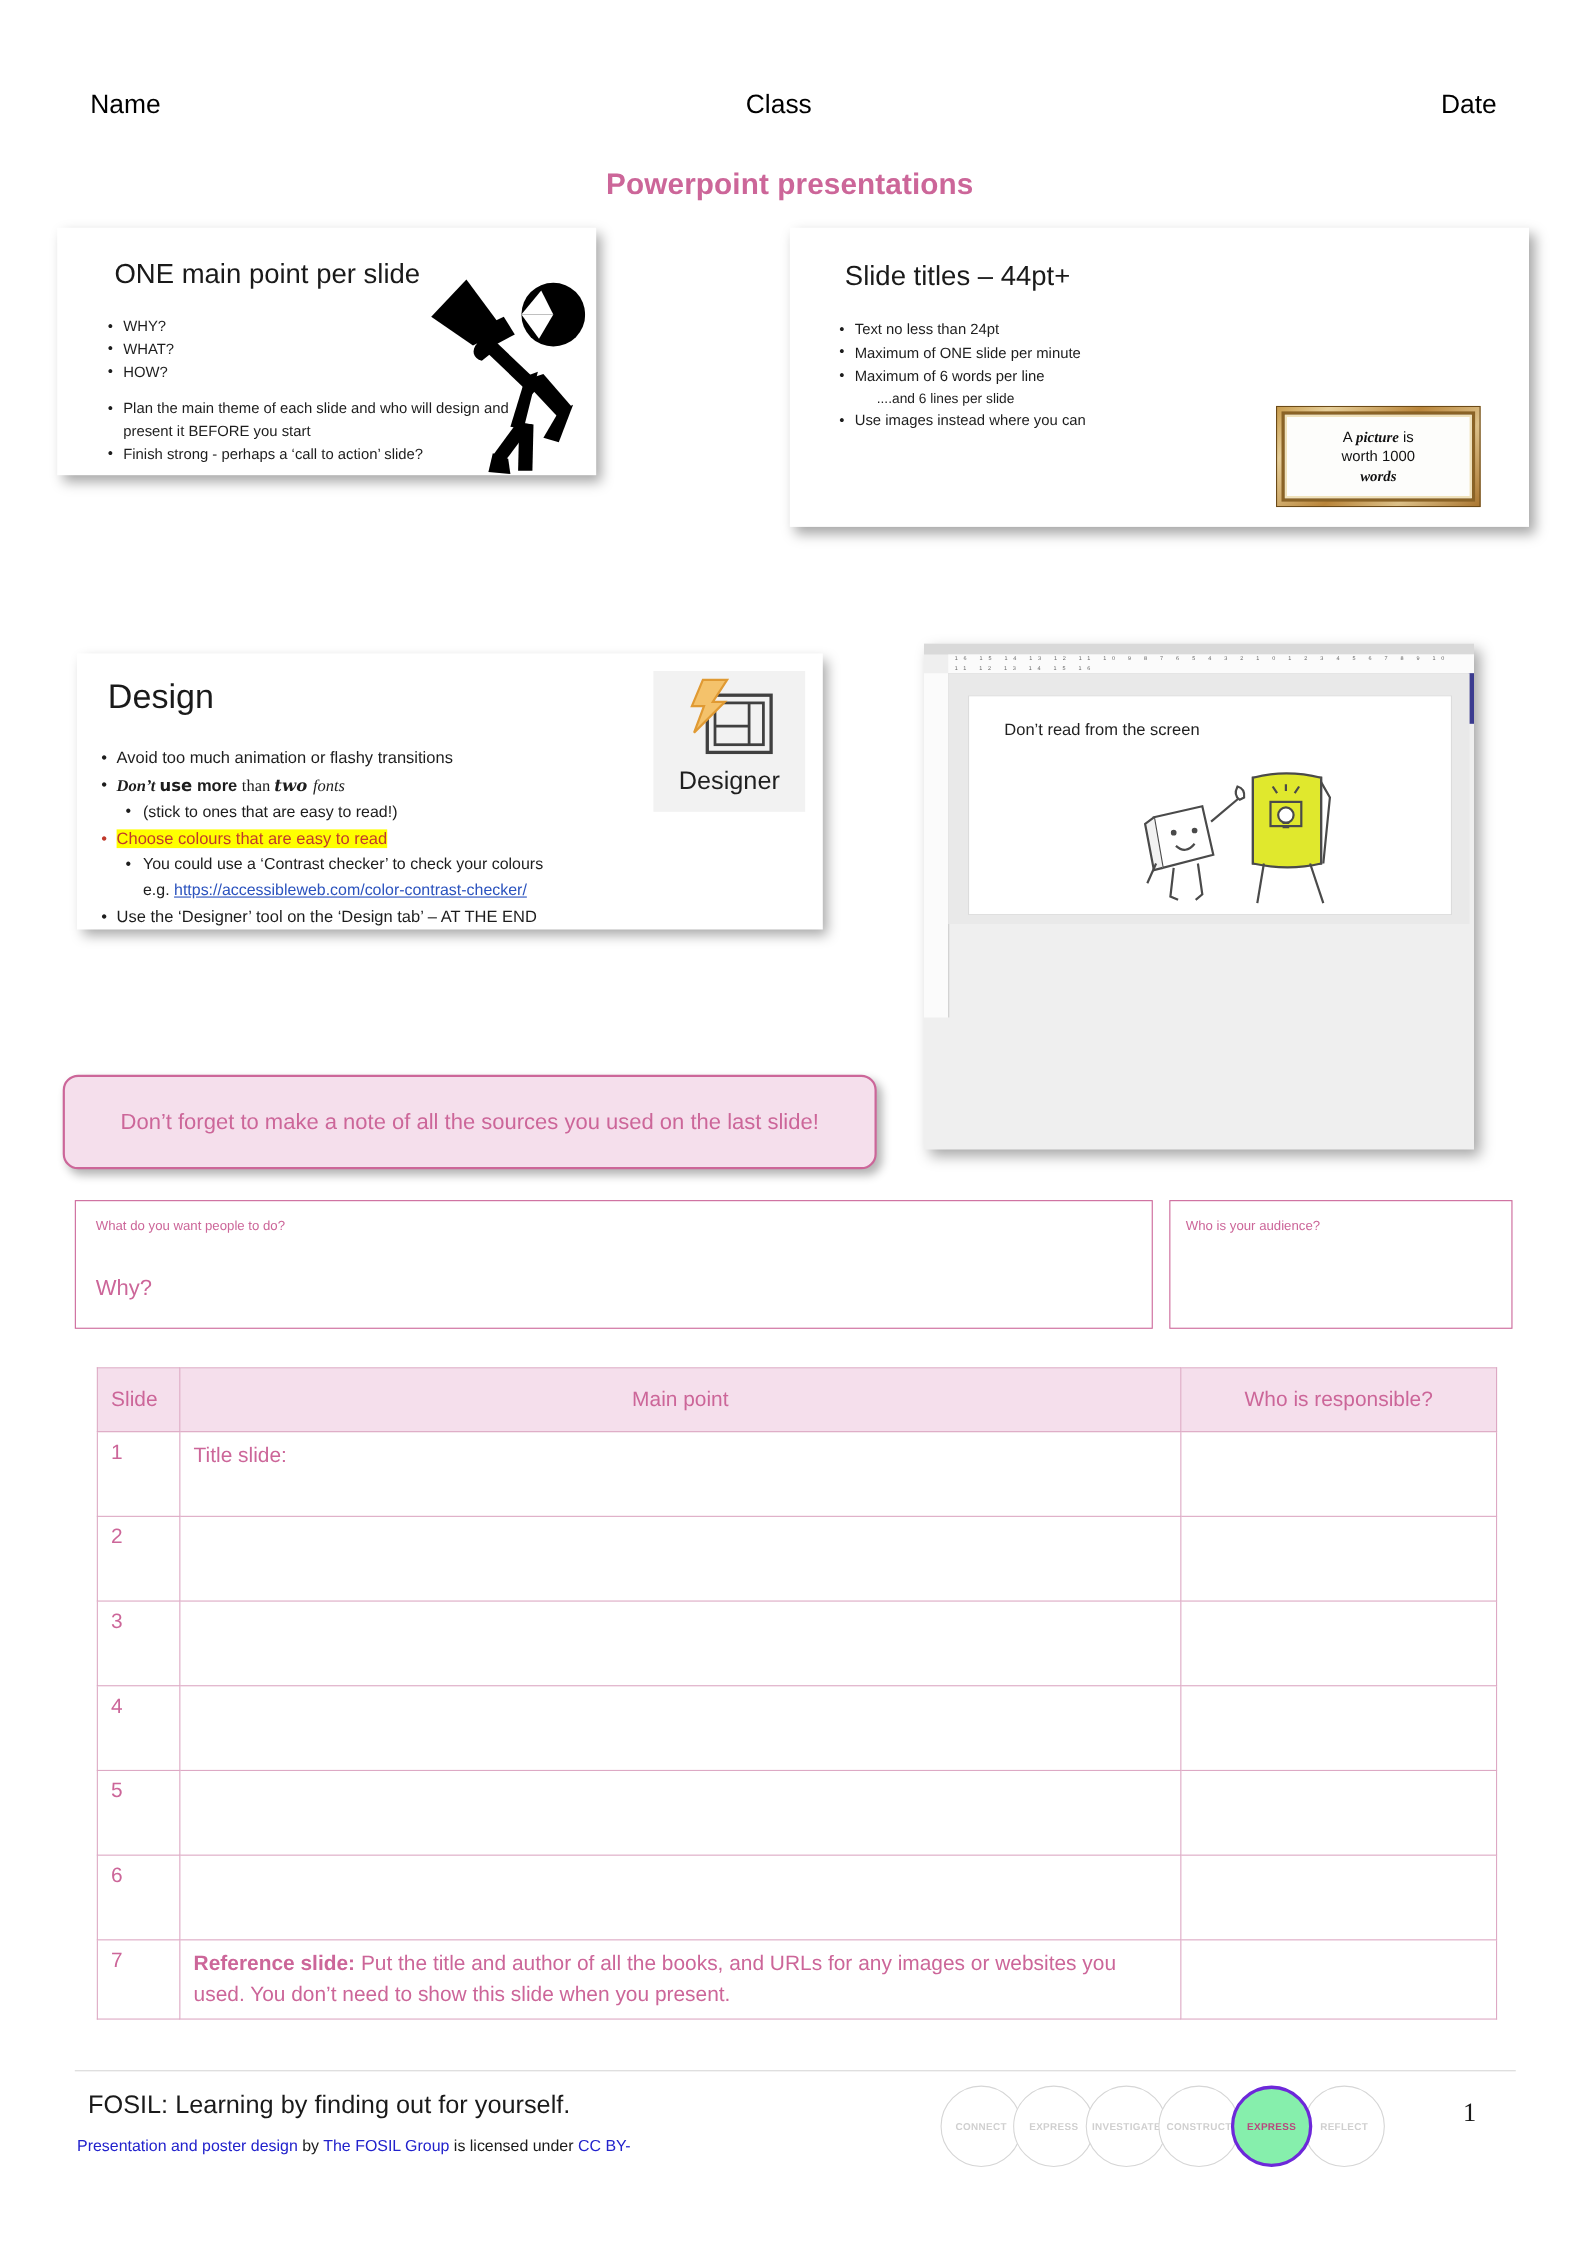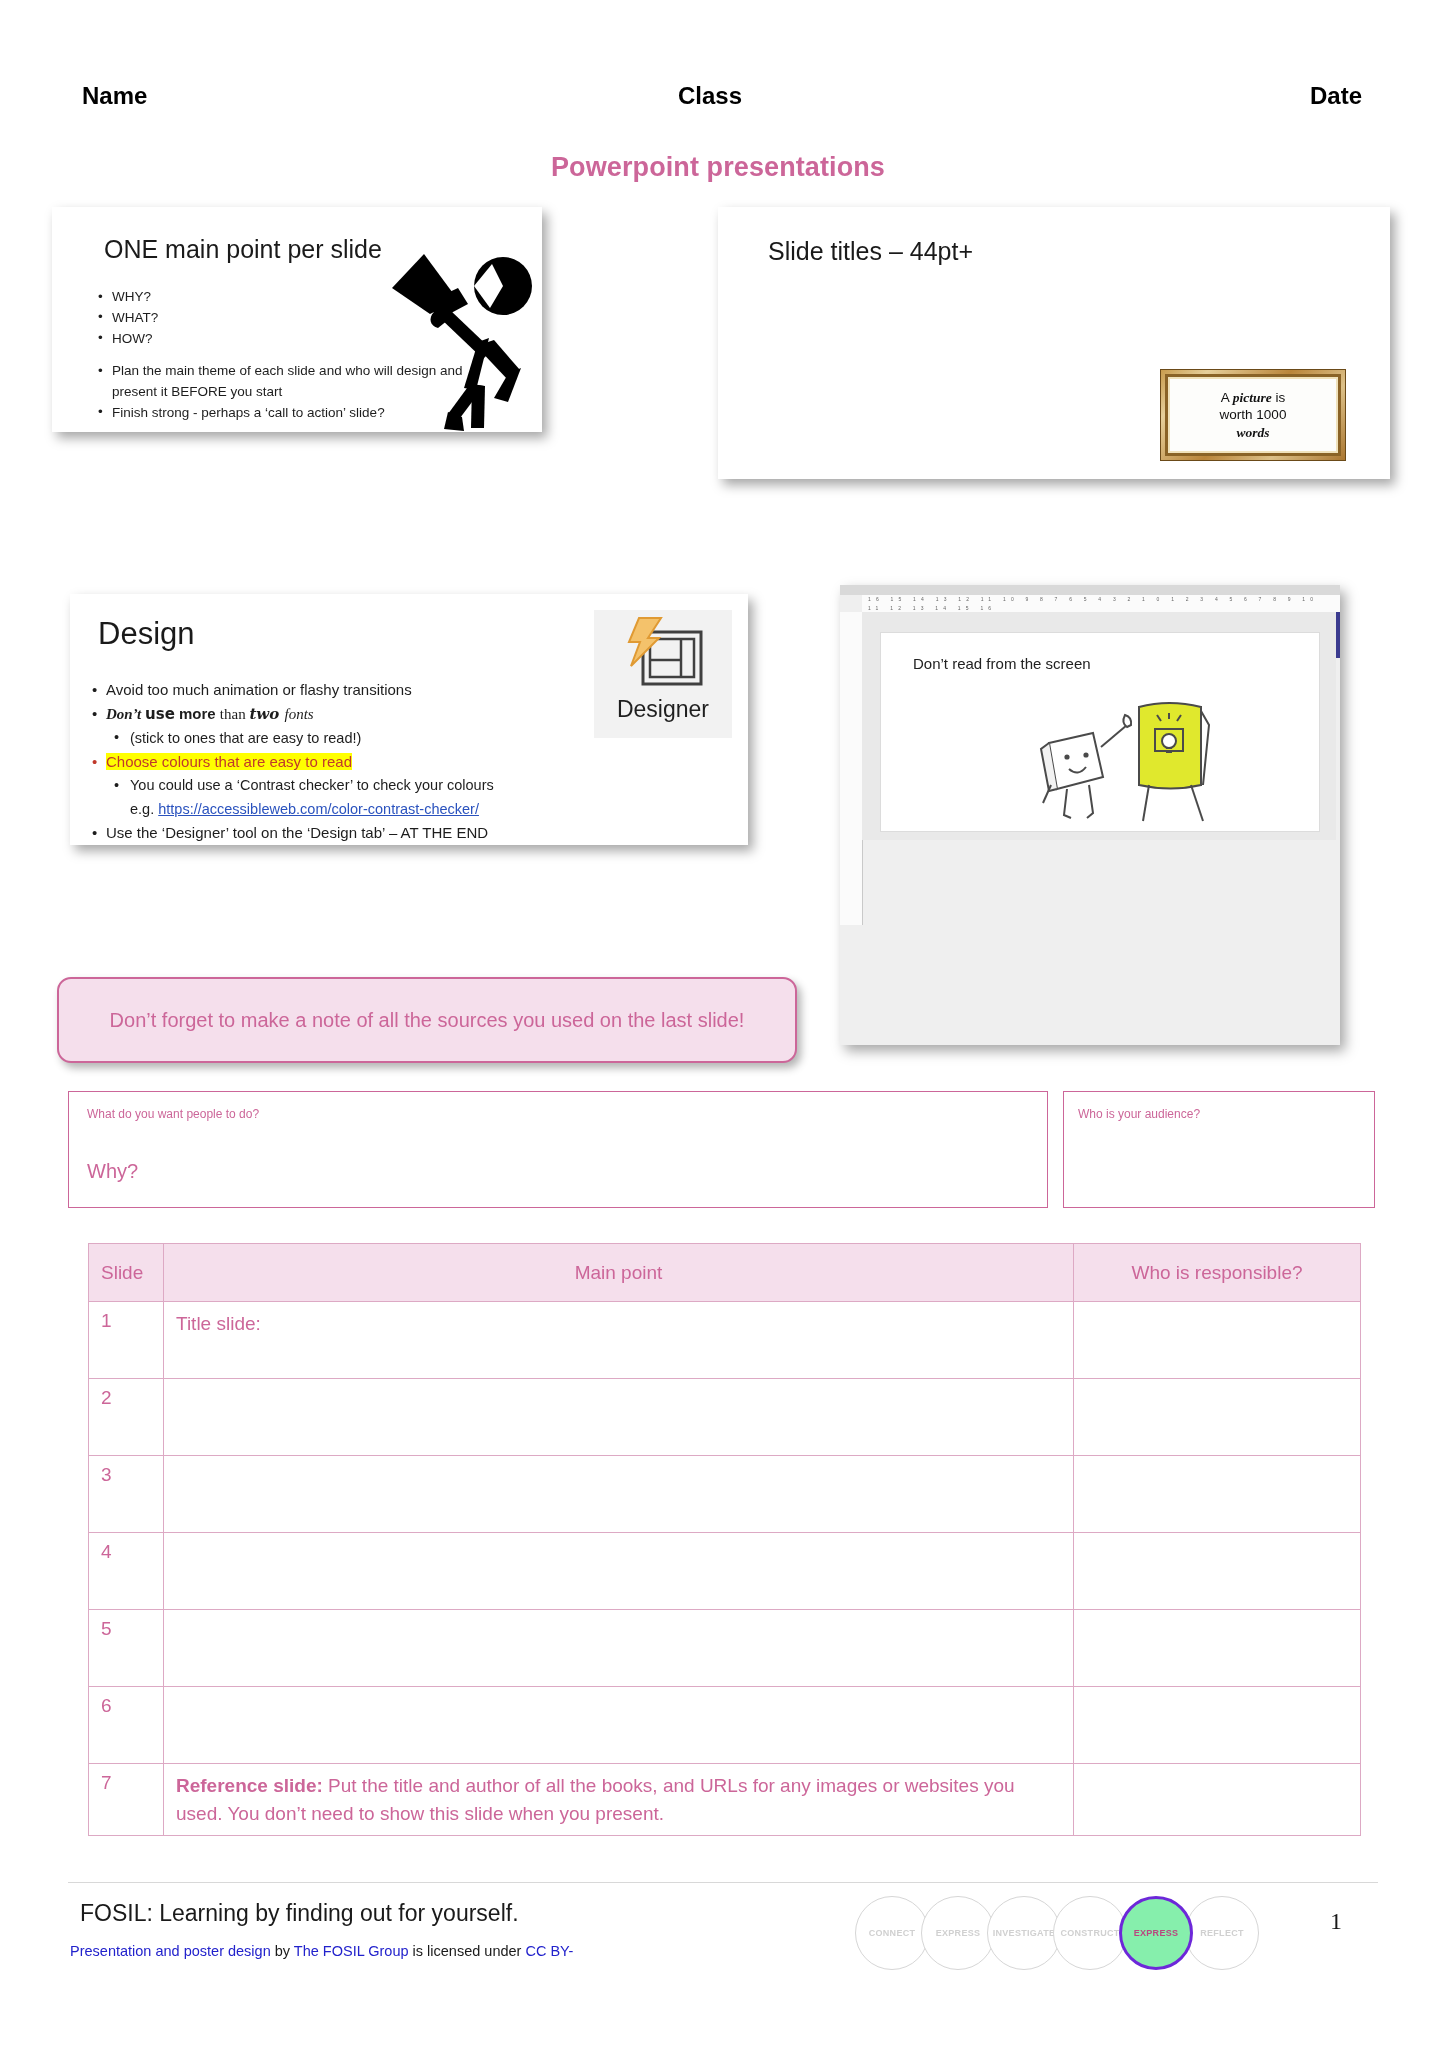--- a/index.html
+++ b/index.html
@@ -18,21 +18,20 @@
     overflow: hidden;
   }
 
   
   .hdr {
     position: absolute;
     top: 82px;
     font-size: 24px;
     color: #000;
     font-family: "Liberation Sans", sans-serif;
-    font-weight: bold;
   }
   .hdr-name  { left: 82px; }
   .hdr-class { left: 678px; }
   .hdr-date  { left: 1310px; }
 
   .doc-title {
     position: absolute;
     top: 152px;
     left: 0;
     width: 1436px;
@@ -331,20 +330,27 @@
         <path d="M136 132 L149 126 L136 160 L122 156 Z"></path>
         <path d="M98 142 L112 144 L88 176 L76 172 Z"></path>
         <path d="M76 170 L90 175 L92 189 L72 187 Z"></path>
         <path d="M100 142 L113 144 L112 186 L99 186 Z"></path>
       </g>
     </svg>
   </div>
 
   <div class="slide" id="slide2">
     <div class="s-title">Slide titles – 44pt+</div>
+    <ul class="bl a">
+      <li>Text no less than 24pt</li>
+      <li>Maximum of ONE slide per minute</li>
+      <li>Maximum of 6 words per line</li>
+      <li class="sub nobul">....and 6 lines per slide</li>
+      <li>Use images instead where you can</li>
+    </ul>
     <div class="frame-pic">
       <div class="inner">
         <div>
           <span>A </span><b>picture</b><span> is</span>
         </div>
         <div>worth 1000</div>
         <div><b>words</b></div>
       </div>
     </div>
   </div>

